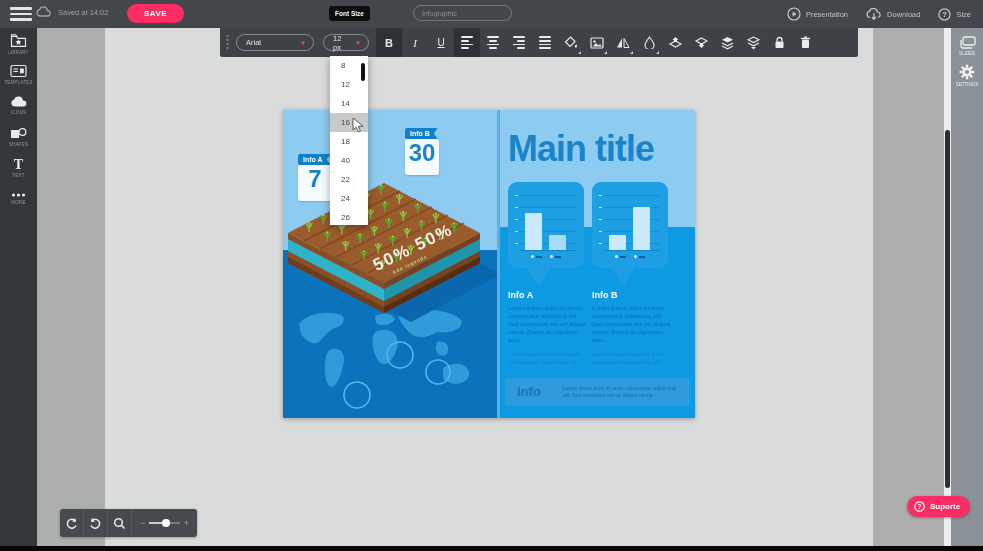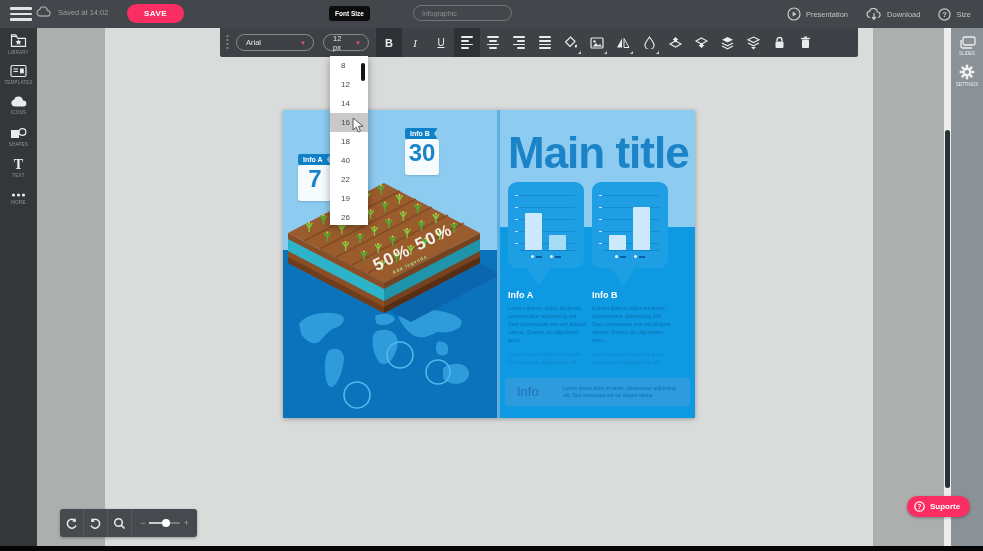--- a/index.html
+++ b/index.html
@@ -58,36 +58,36 @@
   .fs-thumb { position:absolute; right:3px; top:7px; width:4px; height:18px; background:#141414; border-radius:2px; cursor:pointer; }
   .cursor { position:absolute; left:352px; top:117px; z-index:50; pointer-events:none; }
 
   
   .canvas { position:absolute; left:283px; top:110px; width:412px; height:308px; background:#8DCBF0; box-shadow:0 1px 5px rgba(0,0,0,.3); z-index:5; }
   .panelL { position:absolute; left:0; top:0; width:214px; height:308px; overflow:hidden; }
   .panelL .deep { position:absolute; left:0; top:140px; width:214px; height:168px; background:#0B72BC; }
   .divider { position:absolute; left:214px; top:0; width:3px; height:308px; background:#5FAEE0; }
   .panelR { position:absolute; left:217px; top:0; width:195px; height:308px; overflow:hidden; }
   .panelR .bright { position:absolute; left:0; top:117px; width:195px; height:191px; background:#0D9AE2; }
-  .main-title { position:absolute; left:8px; top:18px; width:184px; font-size:44px; font-weight:bold; letter-spacing:-1px; color:#1B84C8; cursor:pointer; }
+  .main-title { position:absolute; left:8px; top:18px; width:184px; font-size:36px; font-weight:bold; letter-spacing:-1px; color:#1B84C8; cursor:pointer; }
   .chart-card { position:absolute; top:72px; width:76px; height:86px; background:#1E9EE3; border-radius:9px; cursor:pointer; }
   .card-tail { position:absolute; top:156px; width:0; height:0; border-left:13px solid transparent; border-right:13px solid transparent; border-top:20px solid #1E9EE3; }
   .mini-chart { position:absolute; left:11px; top:9px; width:56px; height:60px; border-bottom:1px solid #1085C9; }
   .mini-chart .grid { position:absolute; left:0; width:56px; height:1px; background:rgba(16,133,201,.65); }
   .mini-chart .tick { position:absolute; left:-4px; width:3px; height:1px; background:rgba(230,245,255,.8); }
   .mini-chart .bar { position:absolute; bottom:0; width:17px; border-radius:1px 1px 0 0; }
   .card-legend { position:absolute; left:0; top:73px; width:76px; display:flex; justify-content:center; gap:8px; }
   .card-legend .li { display:flex; align-items:center; gap:2px; }
   .card-legend .dot { width:3px; height:3px; border-radius:50%; background:#EAF6FD; }
   .card-legend .dash { width:6px; height:2px; background:#0A5F9E; }
   .sec-head { position:absolute; top:180px; font-size:9px; font-weight:bold; color:#FFFFFF; cursor:pointer; }
   .sec-body { position:absolute; top:194px; width:80px; font-size:6px; line-height:8px; color:#0A6FB2; cursor:pointer; }
   .sec-body2 { position:absolute; top:240px; width:80px; font-size:6px; line-height:8px; color:#1080C0; opacity:.75; cursor:pointer; }
   .info-box { position:absolute; left:5px; top:268px; width:185px; height:28px; background:#2D9BDE; border-radius:3px; cursor:pointer; }
-  .info-box .big { position:absolute; left:12px; top:6px; font-size:13px; font-weight:normal; color:rgba(9,70,115,.45);text-align:center; }
+  .info-box .big { position:absolute; left:12px; top:6px; font-size:13px; font-weight:bold; color:rgba(9,70,115,.45);text-align:center; }
   .info-box .small { position:absolute; left:58px; top:7px; width:120px; font-size:5px; line-height:7px; color:#0A6FB2; }
   .fifty { position:absolute; left:86px; top:118px; width:130px; transform:rotate(-26deg); color:rgba(255,255,255,.9); font-size:17px; font-weight:bold; letter-spacing:2px; cursor:pointer; }
   .fifty .note { display:block; font-size:4.5px; font-weight:bold; letter-spacing:1px; color:#A9E08A; margin-top:1px; padding-left:14px; }
   .tag { position:absolute; z-index:6; cursor:pointer; }
   .tag .ribbon { display:inline-block; background:#1080C8; color:#fff; font-size:7px; font-weight:bold; padding:2px 8px 2px 5px; border-radius:2px; clip-path:polygon(0 0,100% 0,88% 50%,100% 100%,0 100%); }
   .tag .card { width:34px; height:36px; background:rgba(255,255,255,.92); border-radius:3px; margin-top:-1px; display:flex; align-items:flex-start; justify-content:center; font-size:24px; font-weight:bold; color:#1B84C8; box-shadow:0 1px 2px rgba(0,0,0,.15); }
 
   
   .zoombar { position:absolute; left:60px; top:509px; width:137px; height:28px; background:#46494D; border-radius:3px; display:flex; align-items:center; z-index:25; box-shadow:0 1px 3px rgba(0,0,0,.3); }
   .zb-btn { width:24px; height:28px; display:flex; align-items:center; justify-content:center; cursor:pointer; border-right:1px solid #54585B; }
@@ -346,21 +346,21 @@
 
   <div class="fs-drop">
     <div id="fs-options">
         <div class="fs-opt">8</div>
         <div class="fs-opt">12</div>
         <div class="fs-opt">14</div>
         <div class="fs-opt selected">16</div>
         <div class="fs-opt">18</div>
         <div class="fs-opt">40</div>
         <div class="fs-opt">22</div>
-        <div class="fs-opt">19</div>
+        <div class="fs-opt">24</div>
         <div class="fs-opt">26</div>
       </div>
     <div class="fs-thumb"></div>
   </div>
   <svg class="cursor" width="12" height="17" viewBox="0 0 12 17">
       <path d="M1 1 L1 13 L4.2 10.2 L6.2 15 L8.4 14 L6.4 9.4 L11 9.2 Z" fill="#FFFFFF" stroke="#555" stroke-width="1"></path>
     </svg>
 
   <div class="canvas">
     <div class="panelL">

